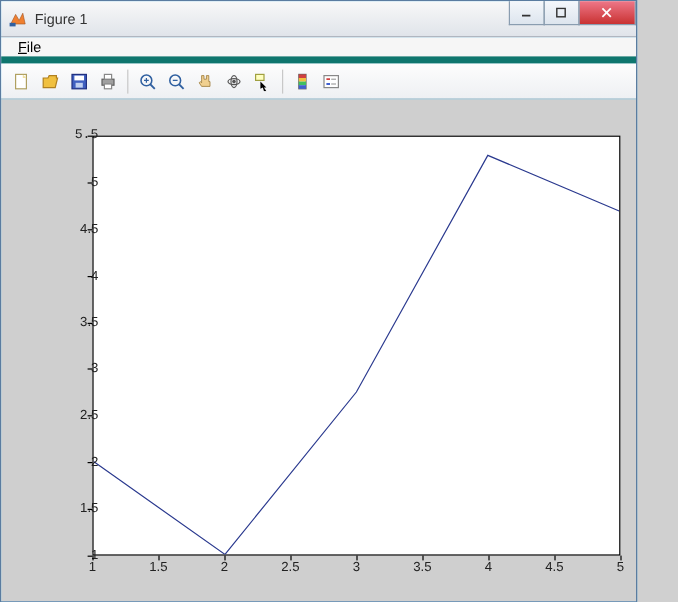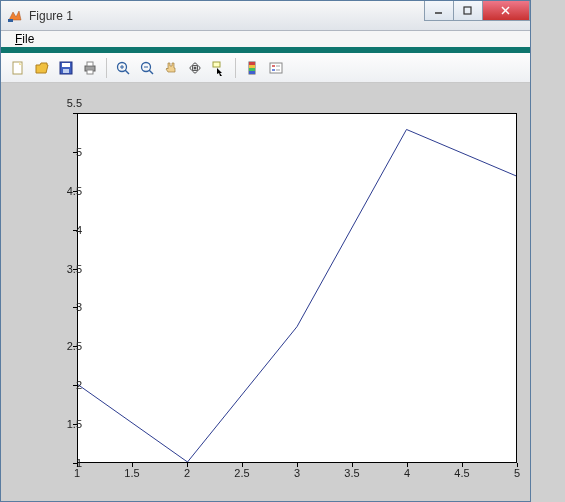--- a/index.html
+++ b/index.html
@@ -273,21 +273,21 @@
       <div class="tick-label-y" style="top: 224.444px;">3</div>
       <div class="tick-y" style="top: 185.556px;"></div>
       <div class="tick-label-y" style="top: 185.556px;">3.5</div>
       <div class="tick-y" style="top: 146.667px;"></div>
       <div class="tick-label-y" style="top: 146.667px;">4</div>
       <div class="tick-y" style="top: 107.778px;"></div>
       <div class="tick-label-y" style="top: 107.778px;">4.5</div>
       <div class="tick-y" style="top: 68.8889px;"></div>
       <div class="tick-label-y" style="top: 68.8889px;">5</div>
       <div class="tick-y" style="top: 30px;"></div>
-      <div class="tick-label-y" style="top: 20px;">5.5</div>
+      <div class="tick-label-y" style="top: 30px; font-family: Liberation Mono, monospace;">5.5</div>
       <div class="tick-x" style="left: 76px;"></div>
       <div class="tick-label-x" style="left: 76px;">1</div>
       <div class="tick-x" style="left: 131px;"></div>
       <div class="tick-label-x" style="left: 131px;">1.5</div>
       <div class="tick-x" style="left: 186px;"></div>
       <div class="tick-label-x" style="left: 186px;">2</div>
       <div class="tick-x" style="left: 241px;"></div>
       <div class="tick-label-x" style="left: 241px;">2.5</div>
       <div class="tick-x" style="left: 296px;"></div>
       <div class="tick-label-x" style="left: 296px;">3</div>

